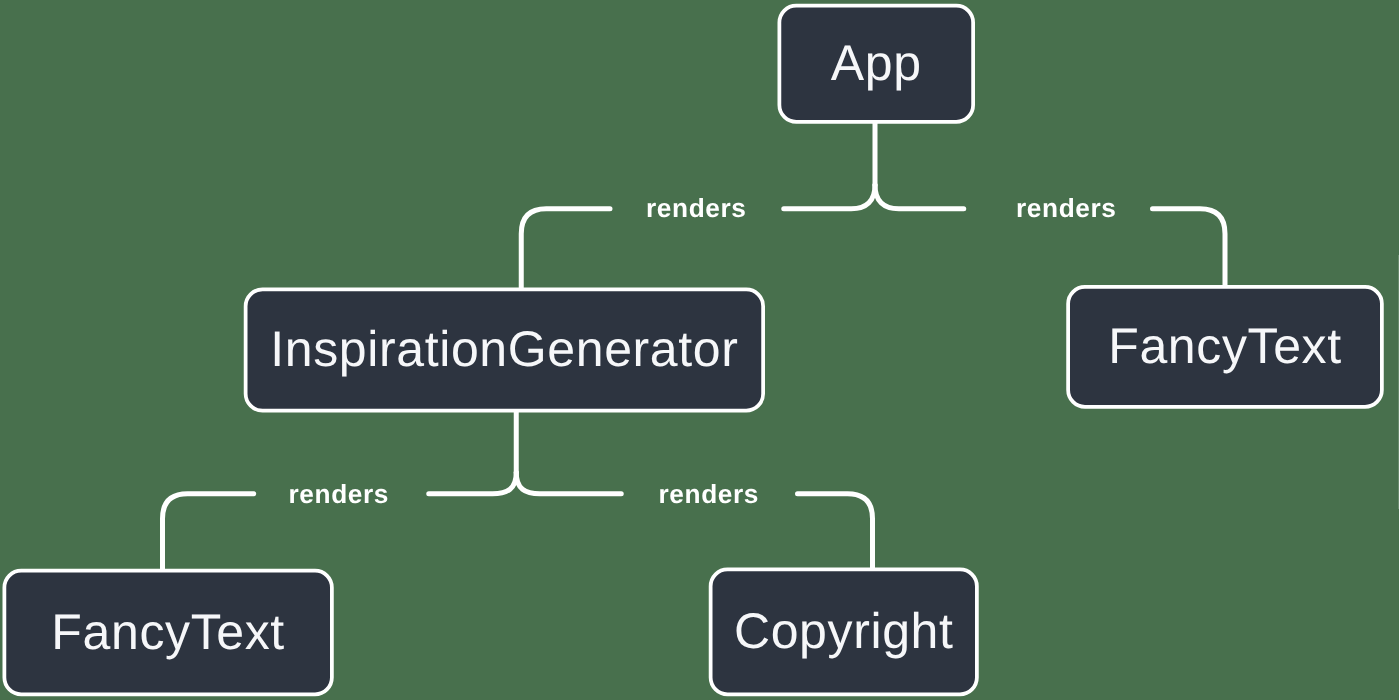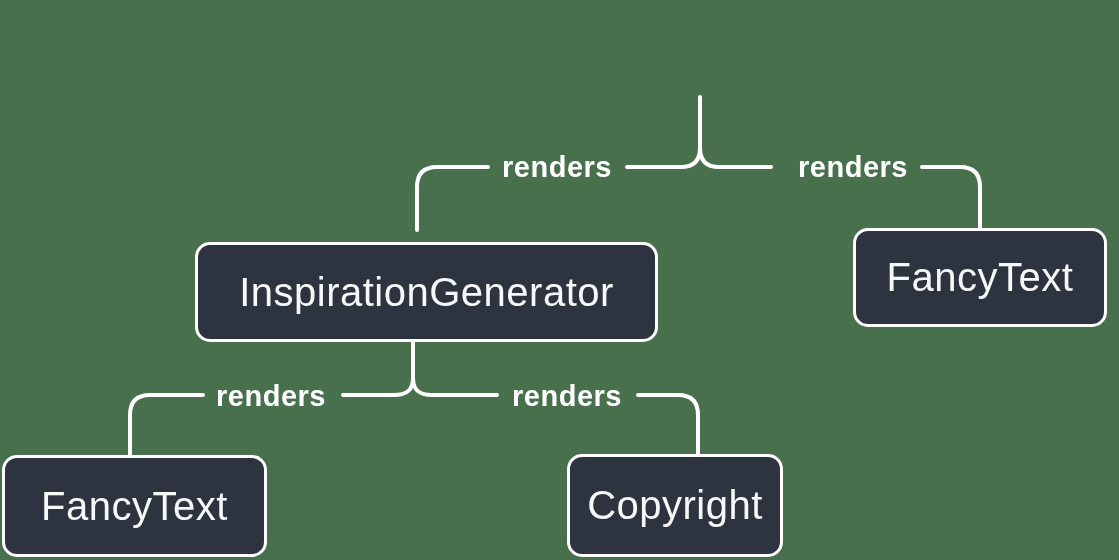--- a/index.html
+++ b/index.html
@@ -41,29 +41,29 @@
     color: #F6F7F9;
     font-size: 40px;
     font-weight: 400;
     letter-spacing: 0.5px;
     white-space: nowrap;
   }
   .edge-label {
     position: absolute;
     transform: translate(-50%, -50%);
     color: #FFFFFF;
-    font-size: 29px;
+    font-size: 21px;
     font-weight: 700;
     letter-spacing: 0.5px;
     white-space: nowrap;
     line-height: 1;
   }
   
   #node-app        { left: 622px; top: 3px;   width: 158px; height: 96px; }
-  #node-ig         { left: 195px; top: 230px; width: 463px; height: 100px; margin-top: 12px; }
+  #node-ig         { left: 195px; top: 230px; width: 417px; height: 100px; }
   #node-ft-right   { left: 853px; top: 228px; width: 254px; height: 99px; }
   #node-ft-left    { left: 2px;   top: 455px; width: 265px; height: 102px; }
   #node-copyright  { left: 567px; top: 454px; width: 216px; height: 103px; }
   
   #edge-label-0 { left: 557px; top: 167px; }
   #edge-label-1 { left: 853px; top: 167px; }
   #edge-label-2 { left: 271px; top: 396px; }
   #edge-label-3 { left: 567px; top: 396px; }
 </style>
 </head>
@@ -95,20 +95,23 @@
       <path d="M413 378 C413 391 406 395 394 395 H343"></path>
       <path d="M203 395 H150 Q130 395 130 415 V455"></path>
     </g>
 
     <g>
       <path d="M413 378 C413 391 420 395 432 395 H497"></path>
       <path d="M638 395 H678 Q698 395 698 415 V455"></path>
     </g>
   </svg>
 
+  <div class="node" id="node-app">
+    <span class="node-label">App</span>
+  </div>
 
   <div class="node" id="node-ig">
     <span class="node-label">InspirationGenerator</span>
   </div>
 
   <div class="node" id="node-ft-right">
     <span class="node-label">FancyText</span>
   </div>
 
   <div class="node" id="node-ft-left">

